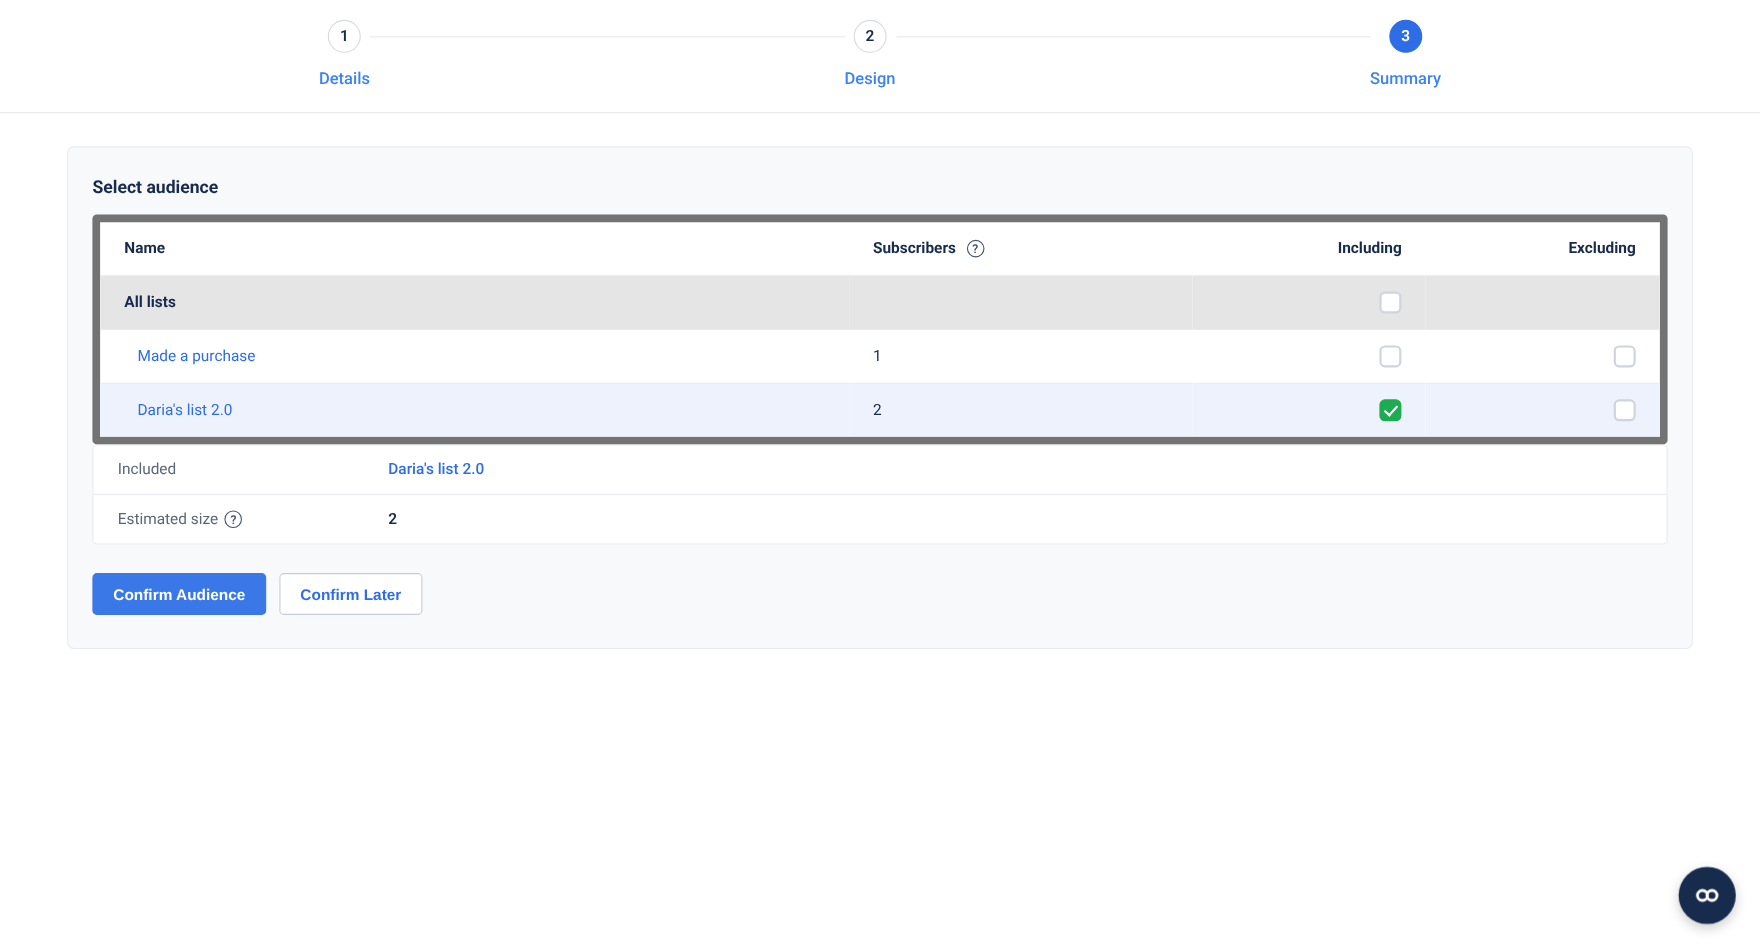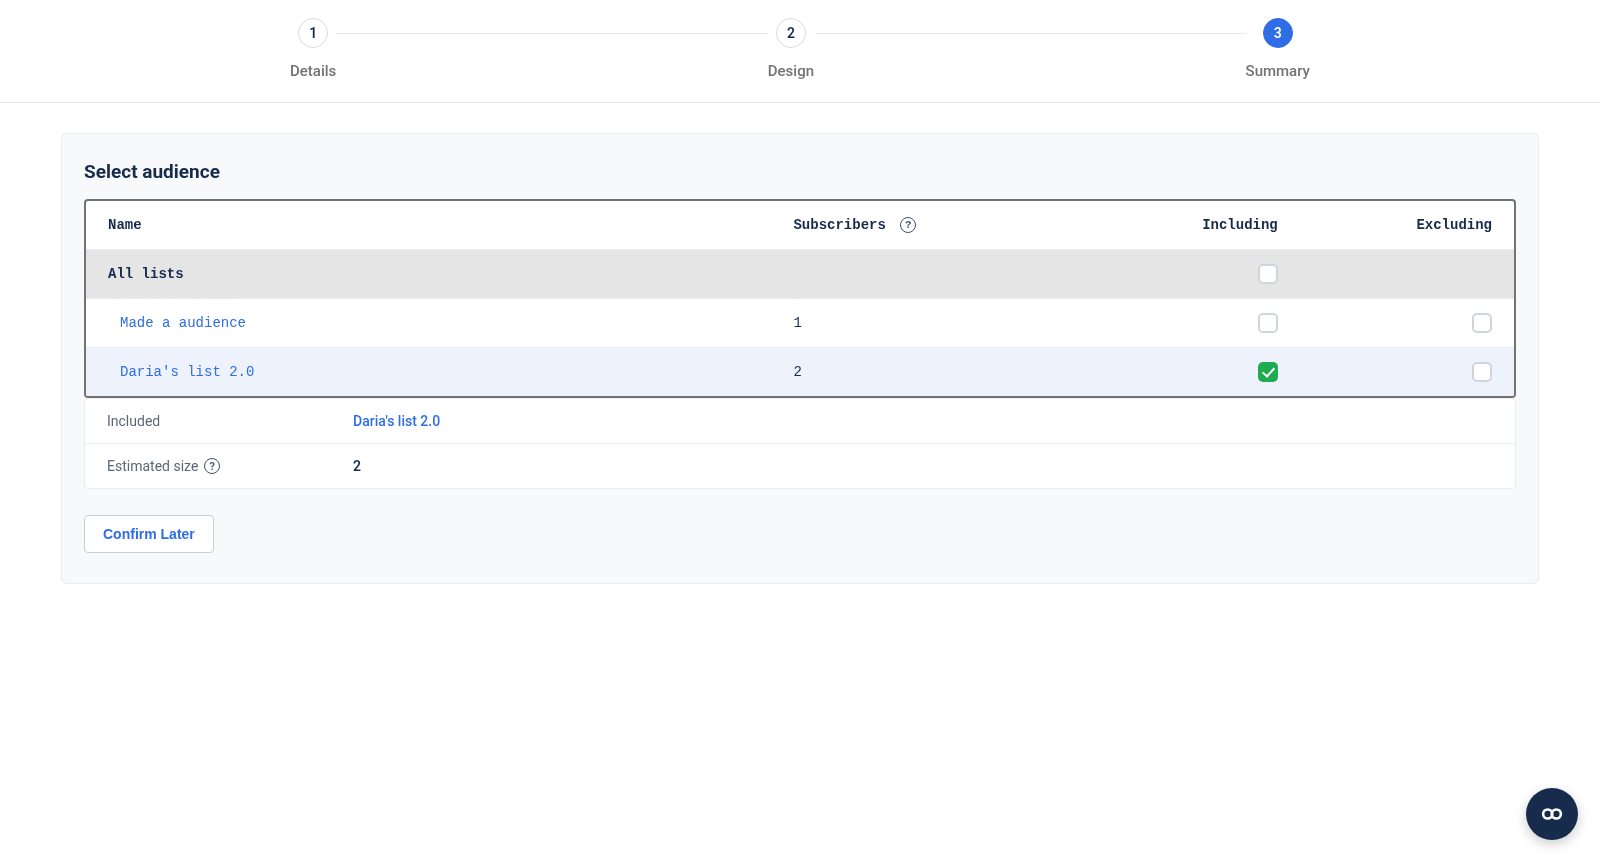--- a/index.html
+++ b/index.html
@@ -47,21 +47,21 @@
       margin-bottom: 14px;
     }
     .step-circle.active {
       background: #2E6DE6;
       border-color: #2E6DE6;
       color: #fff;
     }
     .step-label {
       font-size: 15px;
       font-weight: 500;
-      color: #737373;
+      color: #3b82f6;
       text-align: center;
     }
     .stepper-line {
       position: absolute;
       top: 15px;
       height: 1px;
       background: #e5e8ec;
       z-index: 1;
     }
     .line1 { left: calc(120px + 30px); right: calc(50% + 15px); }
@@ -73,35 +73,34 @@
     }
     .card {
       background: #f8f9fb;
       border: 1px solid #e8ebef;
       border-radius: 6px;
       padding: 26px 0 30px;
       max-width: 1478px;
       margin: 0 auto;
     }
     .section-title {
-      font-size: 19px;
+      font-size: 16px;
       font-weight: 700;
       color: #172B4D;
       padding: 0 22px;
       margin-bottom: 16px;
     }
     
     
     .table-wrap {
       margin: 0 22px;
       background:#fff;
-      border:2px solid #737373;
+      border:7px solid #737373;
       border-radius:4px;
       overflow:hidden;
-      font-family:Liberation Mono, monospace;
     }
     table {
       width: 100%;
       border-collapse: collapse;
     }
     th {
       text-align: left;
       font-weight: 700;
       font-size: 14px;
       padding: 16px 22px;
@@ -287,21 +286,21 @@
           </tr>
         </thead>
         <tbody id="audience-body">
           <tr class="all-lists-row">
             <td>All lists</td>
             <td></td>
             <td class="center"><span class="checkbox"></span></td>
             <td class="center"></td>
           </tr>
         <tr class="list-row">
-              <td><a class="link">Made a audience</a></td>
+              <td><a class="link">Made a purchase</a></td>
               <td>1</td>
               <td class="center"><span class="checkbox"></span></td>
               <td class="center"><span class="checkbox"></span></td>
             </tr>
             <tr class="list-row selected">
               <td><a class="link">Daria's list 2.0</a></td>
               <td>2</td>
               <td class="center"><span class="checkbox checked"></span></td>
               <td class="center"><span class="checkbox"></span></td>
             </tr>
@@ -318,20 +317,21 @@
       <div class="summary-row">
         <div class="summary-label">
           <span>Estimated size</span>
           <span class="help-icon">?</span>
         </div>
         <div class="summary-value">2</div>
       </div>
     </div>
 
     <div class="actions">
+      <button class="btn btn-primary">Confirm Audience</button>
       <button class="btn btn-secondary">Confirm Later</button>
     </div>
 
   </div>
 </div>
 
 <div class="widget">
   <svg viewBox="0 0 24 24" fill="none">
     <circle cx="8" cy="12" r="4.2" stroke="#fff" stroke-width="2.4"></circle>
     <circle cx="16" cy="12" r="4.2" stroke="#fff" stroke-width="2.4"></circle>

